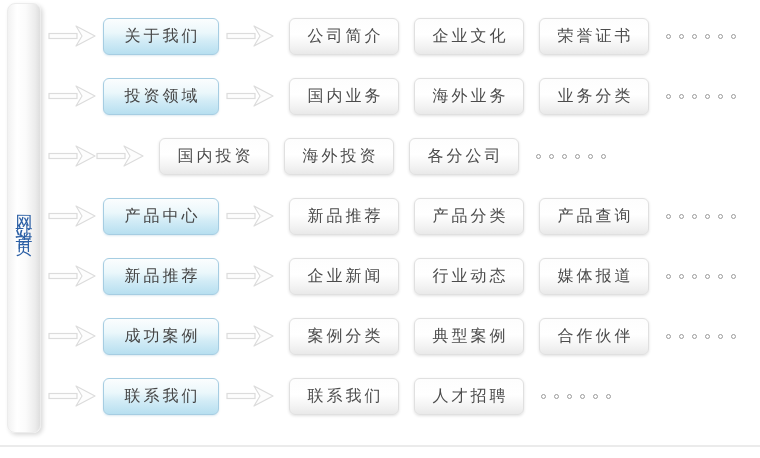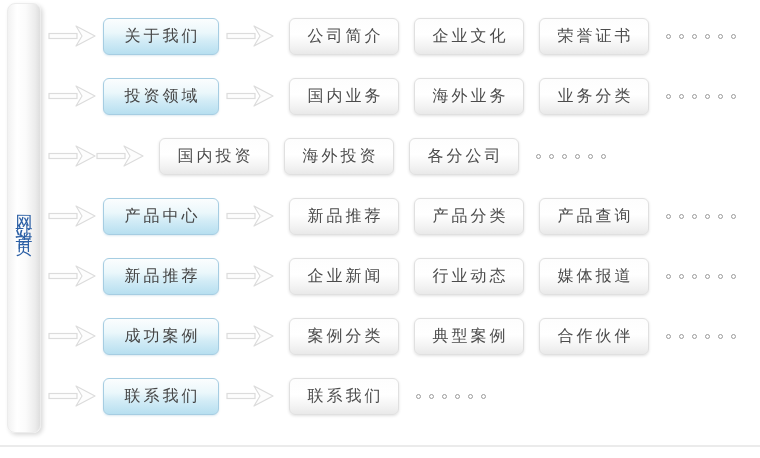--- a/index.html
+++ b/index.html
@@ -266,20 +266,21 @@
           </svg>
         </span>
         <a class="btn cat">联系我们</a>
         <span>
           <svg class="arrow" viewBox="0 0 48 24" xmlns="http://www.w3.org/2000/svg">
             <rect x="1" y="9.5" width="28" height="5" fill="#fdfdfd" stroke="#dcdcdc" stroke-width="1.2"></rect>
             <path d="M28 2 L47 12 L28 22 L34 12 Z" fill="#fdfdfd" stroke="#dcdcdc" stroke-width="1.2" stroke-linejoin="round"></path>
           </svg>
         </span>
         <a class="btn sub">联系我们</a>
+        <a class="btn sub">人才招聘</a>
         <span class="dots">
           <i></i>
           <i></i>
           <i></i>
           <i></i>
           <i></i>
           <i></i>
         </span>
       </div>
     </div>

